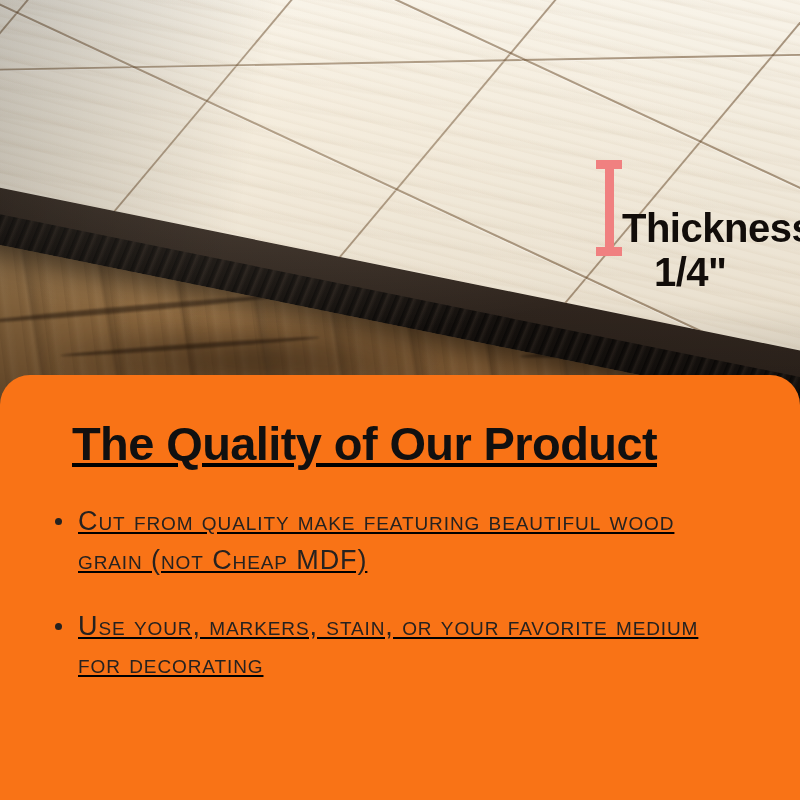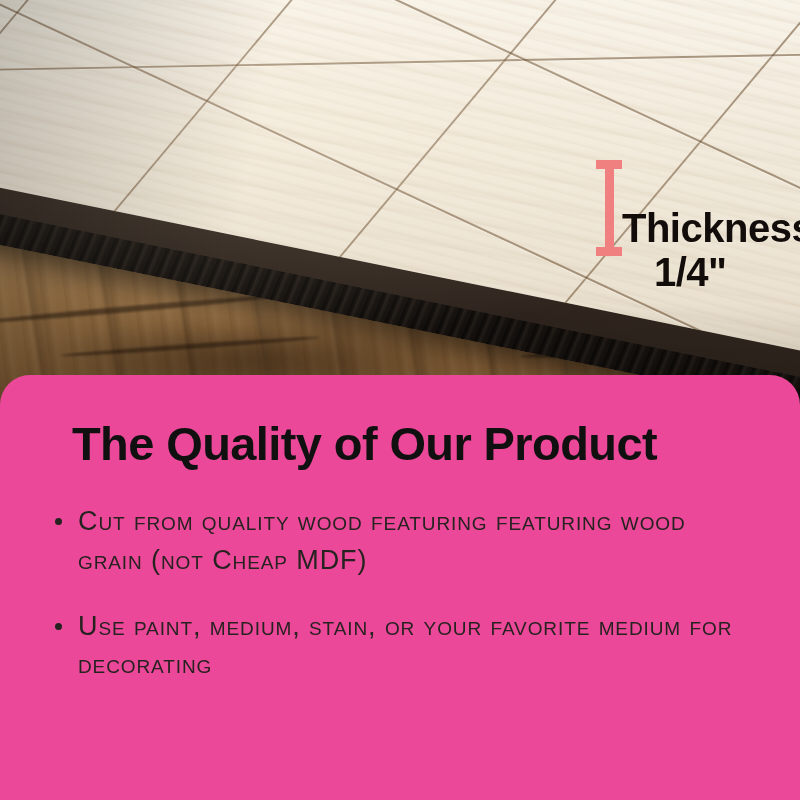--- a/index.html
+++ b/index.html
@@ -385,22 +385,22 @@
         <div class="cap top"></div>
         <div class="stem"></div>
         <div class="cap bottom"></div>
       </div>
       <div class="callout-label">Thickness</div>
       <div class="callout-value">1/4"</div>
     </div>
 
   </div>
 
-  <div class="panel" style="background: #ec4899;">
+  <div class="panel" style="background: #f97316; text-decoration: underline;">
     <h1 class="panel-title">The Quality of Our Product</h1>
 
     <ul class="bullets">
-      <li class="bullet">Cut from quality wood featuring featuring wood grain (not Cheap MDF)</li>
-      <li class="bullet">Use paint, medium, stain, or your favorite medium for decorating</li>
+      <li class="bullet">Cut from quality make featuring beautiful wood grain (not Cheap MDF)</li>
+      <li class="bullet">Use your, markers, stain, or your favorite medium for decorating</li>
     </ul>
   </div>
 
 </div>
 
 </body></html>

